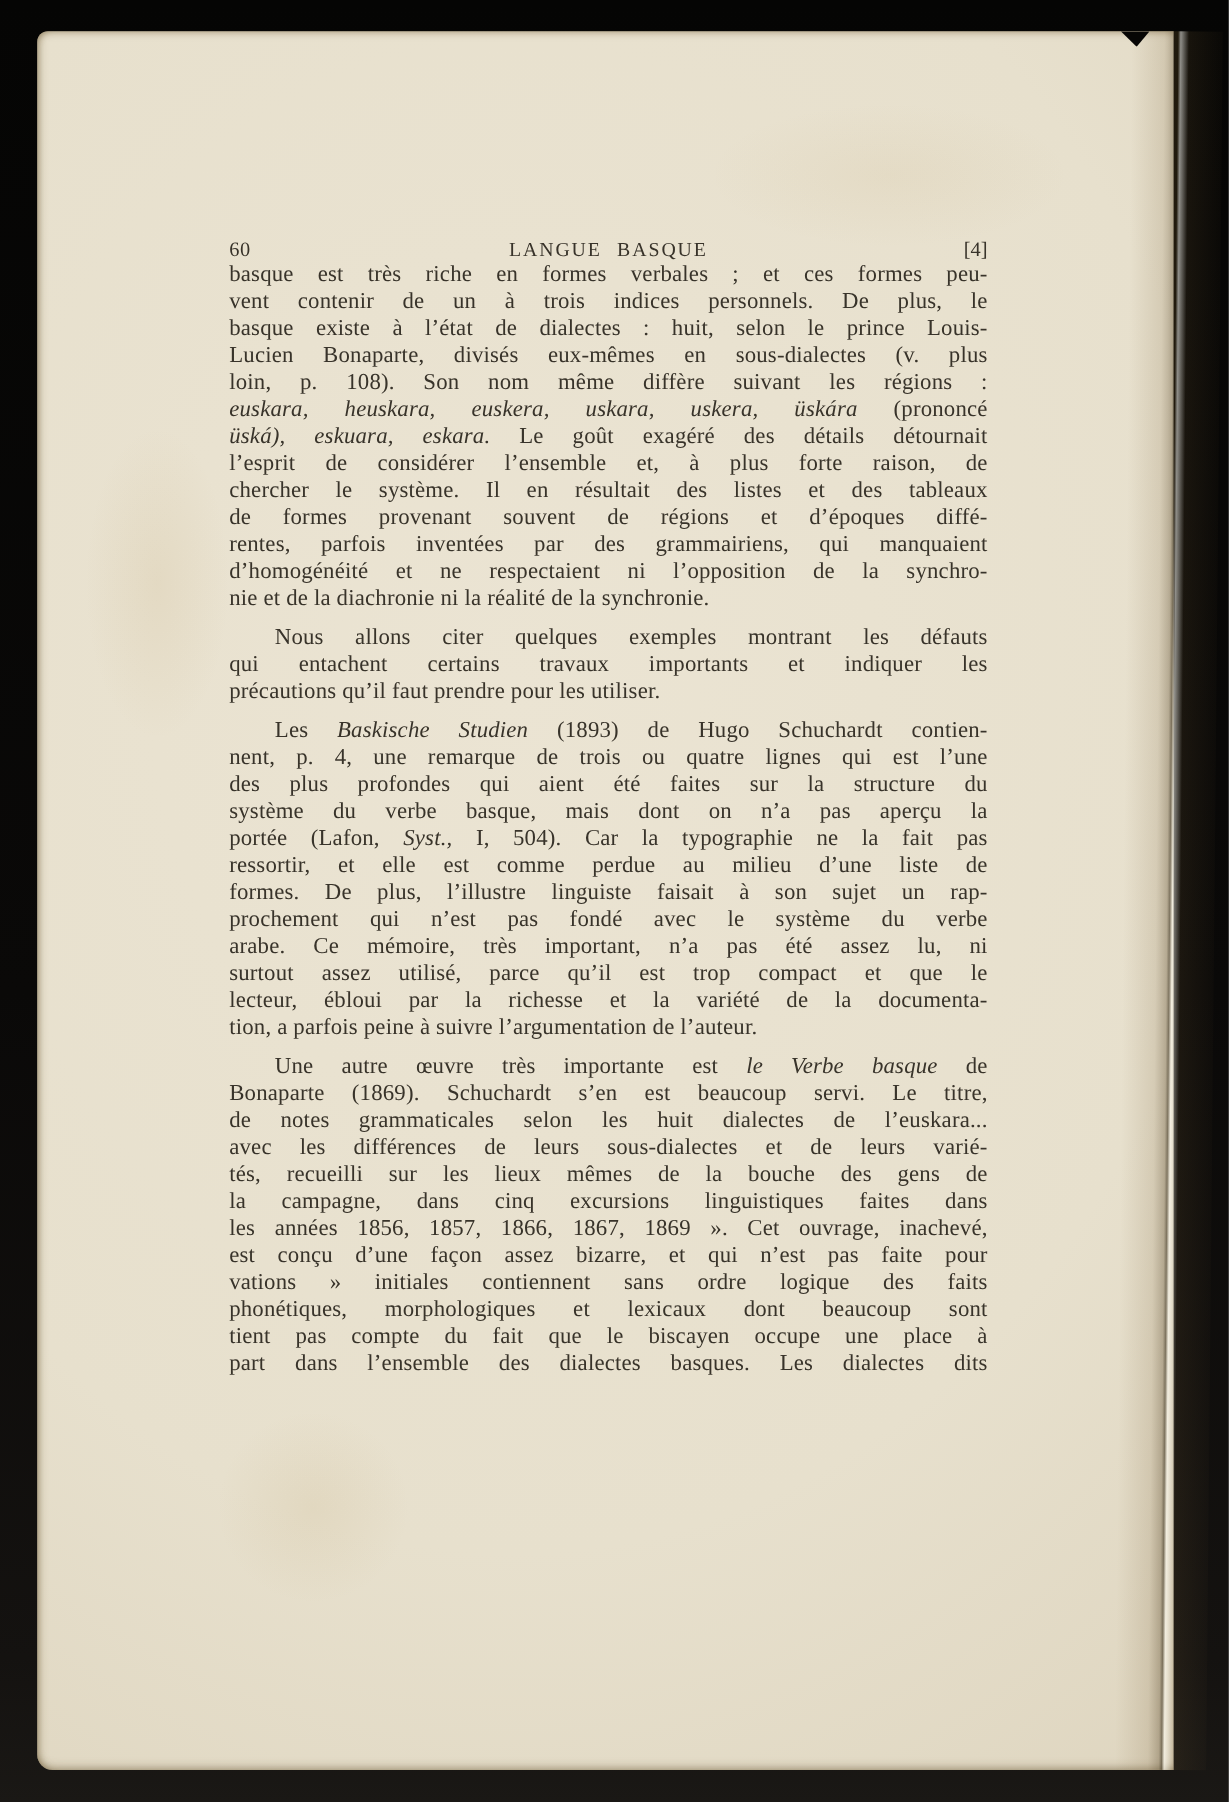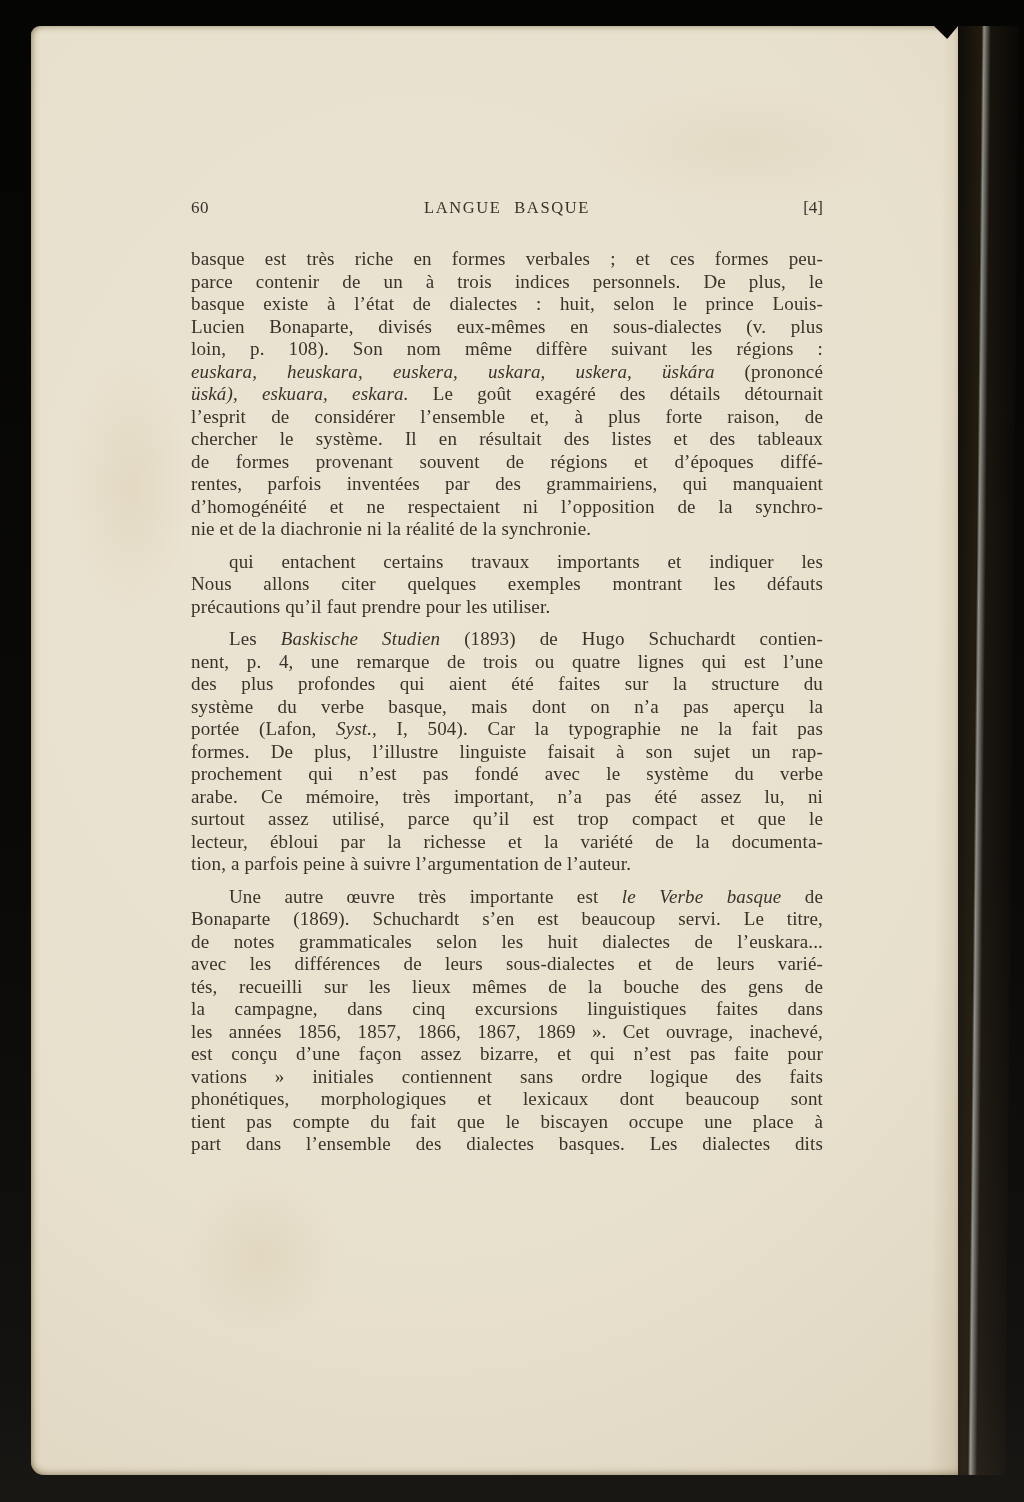--- a/index.html
+++ b/index.html
@@ -9,20 +9,21 @@
     font-family:"Liberation Serif","DejaVu Serif",serif;
   }
   .sheet{
     position:absolute;left:31px;top:26px;width:927px;height:1449px;
     background:radial-gradient(115% 90% at 42% 38%, #ebe4d3 0%, #e7e0cd 55%, #ded5bf 88%, #d3c8ac 100%);
     border-radius:9px 0 0 13px;
     box-shadow:
       inset 5px 0 7px -4px rgba(110,90,50,0.6),
       inset 0 5px 7px -5px rgba(110,90,50,0.55),
       inset 0 -6px 9px -6px rgba(90,70,35,0.6);
+    padding-left: 20px;
   }
   .stain{position:absolute;border-radius:50%;pointer-events:none;}
   .stain.s1{left:40px;top:330px;width:120px;height:260px;background:radial-gradient(closest-side,rgba(176,142,78,0.10),rgba(176,142,78,0));}
   .stain.s2{left:150px;top:1150px;width:160px;height:160px;background:radial-gradient(closest-side,rgba(176,142,78,0.10),rgba(176,142,78,0));}
   .stain.s3{left:560px;top:60px;width:300px;height:120px;background:radial-gradient(closest-side,rgba(176,142,78,0.07),rgba(176,142,78,0));}
   .crease{
     position:absolute;top:0;bottom:0;left:912px;width:76px;
     background:linear-gradient(90deg,
       rgba(120,95,55,0) 0%,
       rgba(120,95,55,0.16) 36%,
@@ -35,21 +36,21 @@
   }
   .notch{
     position:absolute;top:0;left:903px;width:24px;height:13px;
     background:#070605;clip-path:polygon(0 0,100% 0,55% 100%);
   }
   .content{position:absolute;left:160px;top:172px;width:632px;color:#38332a;}
   .header-row{display:flex;align-items:baseline;}
   .page-num{width:80px;font-size:17px;letter-spacing:0.5px;}
   .running-title{flex:1;text-align:center;font-size:16.5px;letter-spacing:1.6px;word-spacing:7px;}
   .section-marker{width:80px;text-align:right;font-size:17px;}
-  .body-text{margin-top:30px;font-size:19px;line-height:22.5px;letter-spacing:0.15px;}
+  .body-text{font-size:19px;line-height:22.5px;letter-spacing:0.15px;}
   .paragraph + .paragraph{margin-top:10px;}
   .paragraph.indent .line:first-child{text-indent:38px;}
   .line{text-align:justify;text-align-last:justify;}
   .line.no-stretch{text-align-last:left;}
   .line i{}
 </style>
 </head>
 <body>
 
 <div class="sheet">
@@ -59,44 +60,45 @@
 
   <div class="content">
     <div class="header-row">
       <div class="page-num">60</div>
       <div class="running-title">LANGUE BASQUE</div>
       <div class="section-marker">[4]</div>
     </div>
     <div class="body-text">
         <div class="paragraph">
           <div class="line">basque est très riche en formes verbales ; et ces formes peu-</div>
-          <div class="line">parce contenir de un à trois indices personnels. De plus, le</div>
+          <div class="line">vent contenir de un à trois indices personnels. De plus, le</div>
           <div class="line">basque existe à l’état de dialectes : huit, selon le prince Louis-</div>
           <div class="line">Lucien Bonaparte, divisés eux-mêmes en sous-dialectes (v. plus</div>
           <div class="line">loin, p. 108). Son nom même diffère suivant les régions :</div>
           <div class="line"><i>euskara, heuskara, euskera, uskara, uskera, üskára</i> (prononcé</div>
           <div class="line"><i>üská), eskuara, eskara.</i> Le goût exagéré des détails détournait</div>
           <div class="line">l’esprit de considérer l’ensemble et, à plus forte raison, de</div>
           <div class="line">chercher le système. Il en résultait des listes et des tableaux</div>
           <div class="line">de formes provenant souvent de régions et d’époques diffé-</div>
           <div class="line">rentes, parfois inventées par des grammairiens, qui manquaient</div>
           <div class="line">d’homogénéité et ne respectaient ni l’opposition de la synchro-</div>
           <div class="line no-stretch">nie et de la diachronie ni la réalité de la synchronie.</div>
         </div>
         <div class="paragraph indent">
+          <div class="line">Nous allons citer quelques exemples montrant les défauts</div>
           <div class="line">qui entachent certains travaux importants et indiquer les</div>
-          <div class="line">Nous allons citer quelques exemples montrant les défauts</div>
           <div class="line no-stretch">précautions qu’il faut prendre pour les utiliser.</div>
         </div>
         <div class="paragraph indent">
           <div class="line">Les <i>Baskische Studien</i> (1893) de Hugo Schuchardt contien-</div>
           <div class="line">nent, p. 4, une remarque de trois ou quatre lignes qui est l’une</div>
           <div class="line">des plus profondes qui aient été faites sur la structure du</div>
           <div class="line">système du verbe basque, mais dont on n’a pas aperçu la</div>
           <div class="line">portée (Lafon, <i>Syst.,</i> I, 504). Car la typographie ne la fait pas</div>
+          <div class="line">ressortir, et elle est comme perdue au milieu d’une liste de</div>
           <div class="line">formes. De plus, l’illustre linguiste faisait à son sujet un rap-</div>
           <div class="line">prochement qui n’est pas fondé avec le système du verbe</div>
           <div class="line">arabe. Ce mémoire, très important, n’a pas été assez lu, ni</div>
           <div class="line">surtout assez utilisé, parce qu’il est trop compact et que le</div>
           <div class="line">lecteur, ébloui par la richesse et la variété de la documenta-</div>
           <div class="line no-stretch">tion, a parfois peine à suivre l’argumentation de l’auteur.</div>
         </div>
         <div class="paragraph indent">
           <div class="line">Une autre œuvre très importante est <i>le Verbe basque</i> de</div>
           <div class="line">Bonaparte (1869). Schuchardt s’en est beaucoup servi. Le titre,</div>

